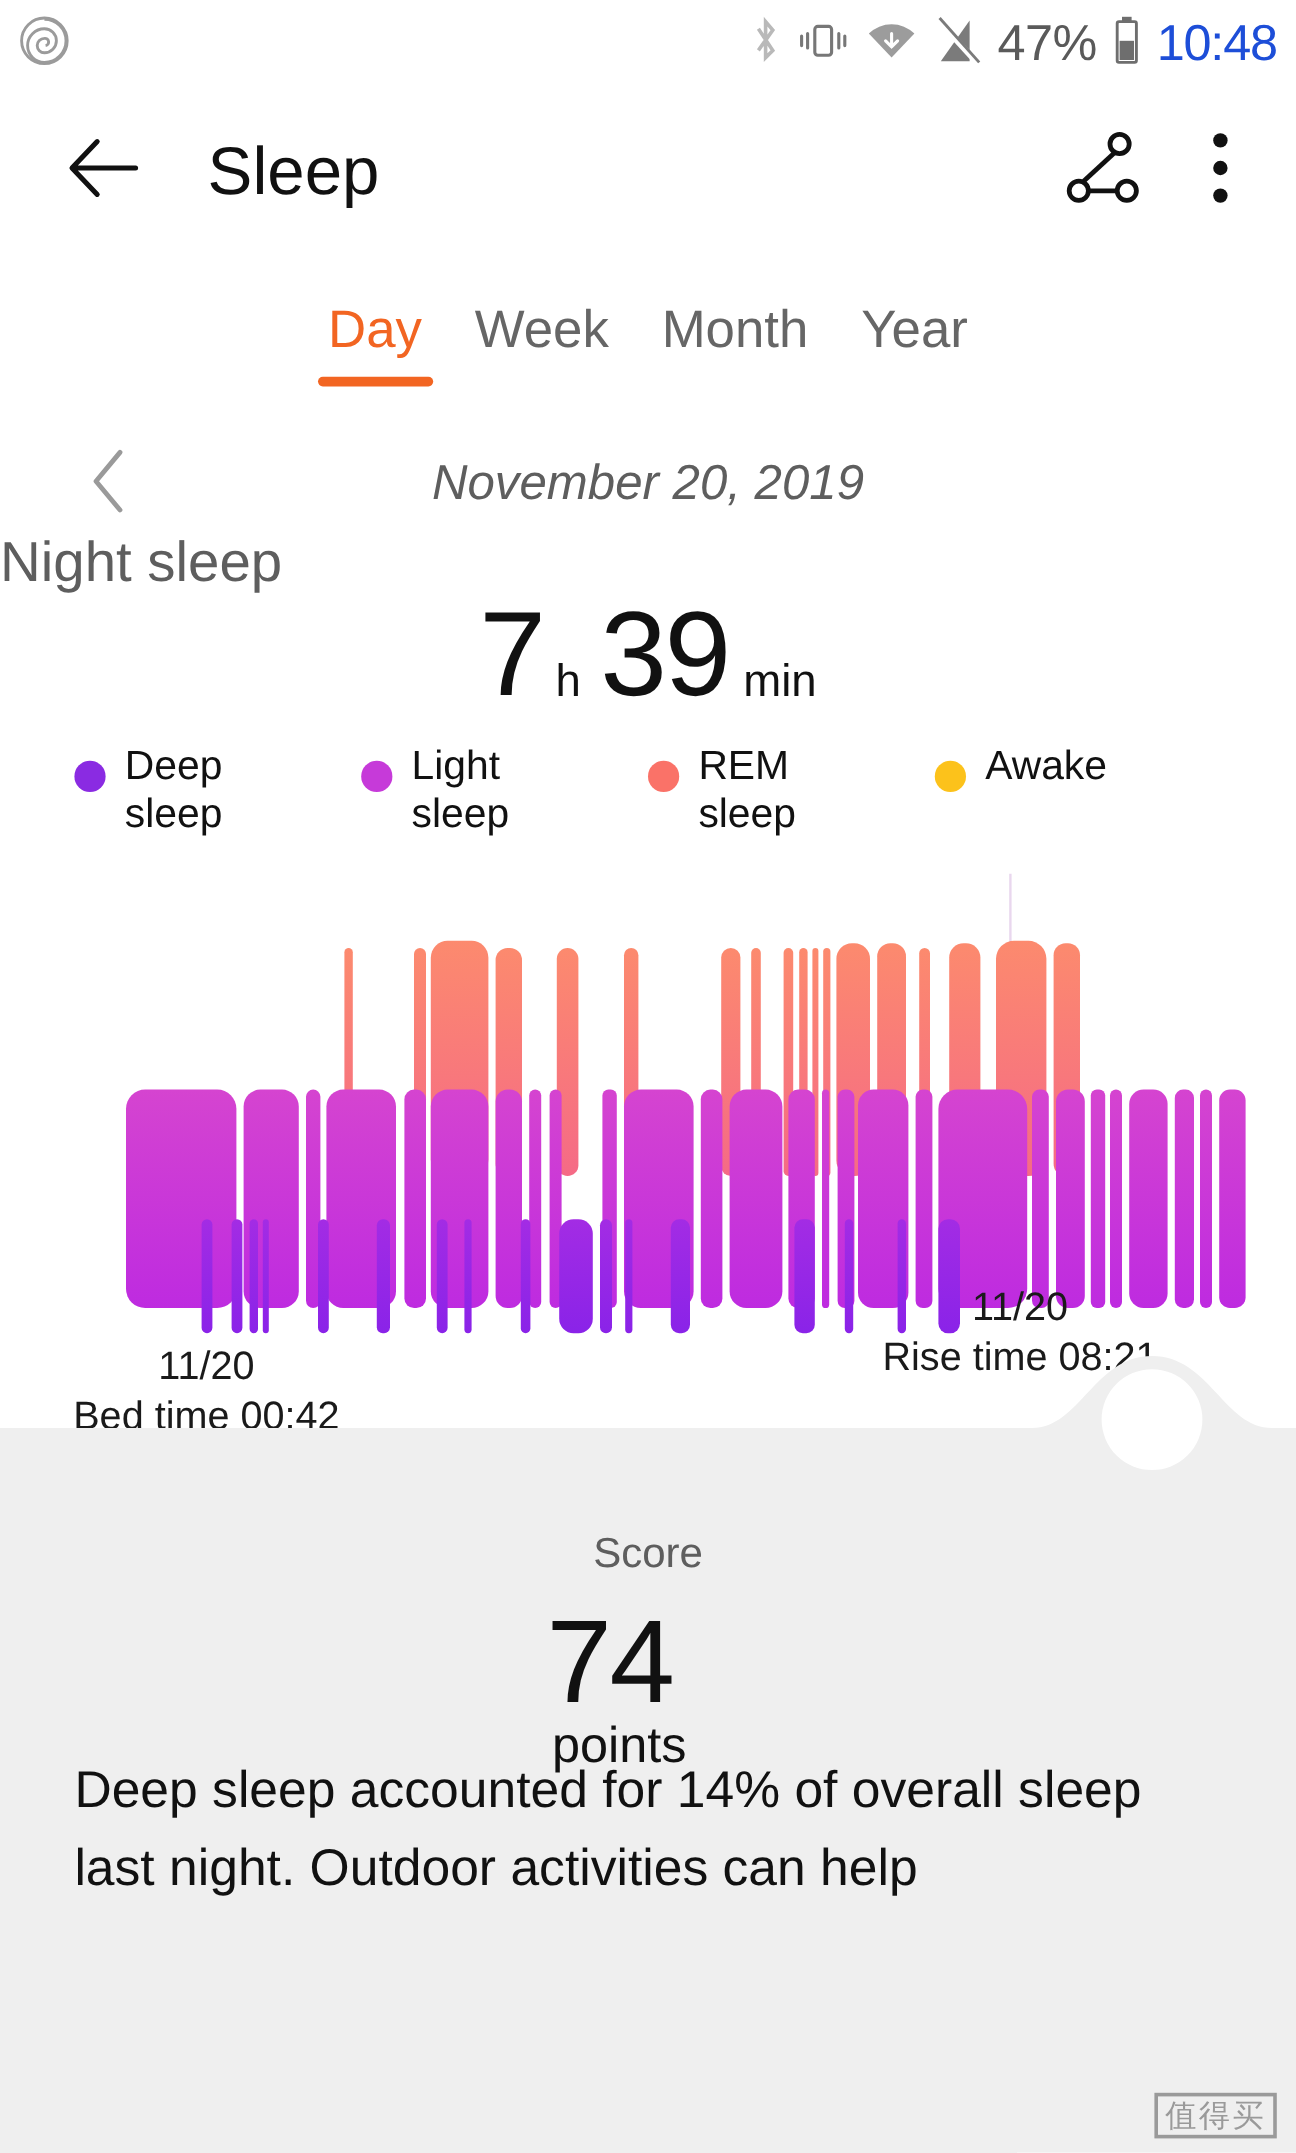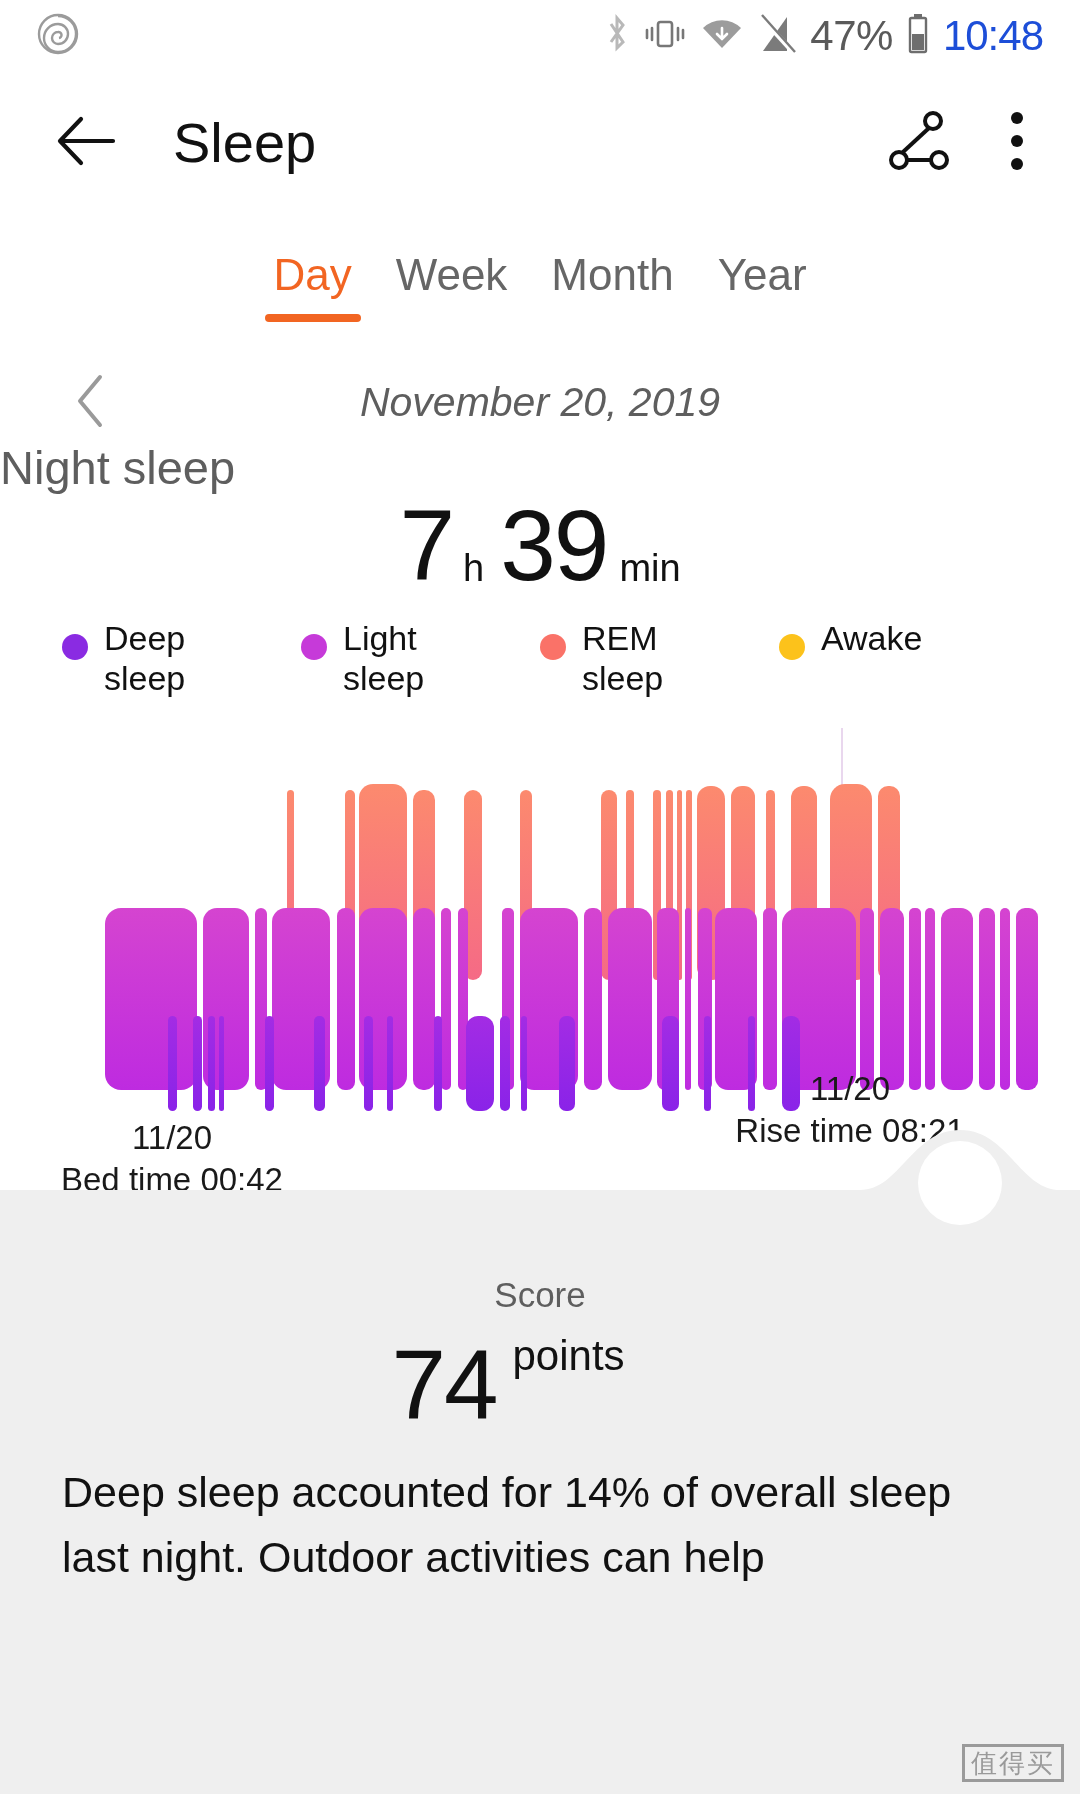--- a/index.html
+++ b/index.html
@@ -7,21 +7,21 @@
   body {
     font-family:"Liberation Sans", sans-serif;
     background:#ffffff;
     overflow:hidden;
     position:relative;
   }
 
   
   .statusbar{
     position:absolute; top:0; left:0; width:1080px; height:72px;
-    display:flex; align-items:center; padding:0 37px;
+    display:flex; align-items:center; padding:0 16px;
   }
   .sb-left{ display:flex; align-items:center; gap:14px; }
   .sb-right{ margin-left:auto; display:flex; align-items:center; gap:13px; }
   .sb-text{ font-size:42px; color:#5a5a5a; letter-spacing:-0.5px; font-weight:400; }
   .sb-time{ font-size:42px; color:#1d4ed8; letter-spacing:-1px; }
 
   
   .appbar{
     position:absolute; top:85px; left:0; width:1080px; height:115px;
     display:flex; align-items:center; padding:0 55px;
@@ -104,21 +104,21 @@
     position:absolute; top:1190px; left:0; width:1080px; height:604px;
     background:#efefef;
   }
   .notch-svg{ position:absolute; top:-62px; right:0; }
   .score-label{
     position:absolute; top:1275px; left:0; width:1080px; text-align:center;
     font-size:35px; color:#5e5e5e;
   }
   .score-row{
     position:absolute; top:1335px; left:0; width:1016px;
-    display:flex; align-items:flex-start; justify-content:center;
+    display:flex; align-items:center; justify-content:center;flex-direction:column;
   }
   .score-num{ font-size:98px; color:#111; line-height:1; letter-spacing:-2px; }
   .score-unit{ font-size:42px; color:#111; margin:0 0 8px 16px; line-height:1; }
 
   .advice{
     position:absolute; top:1460px; left:62px; width:960px;
     font-size:43px; color:#111; line-height:1.5; font-weight:400;
   }
   .watermark{
     position:absolute; bottom:12px; right:16px;

